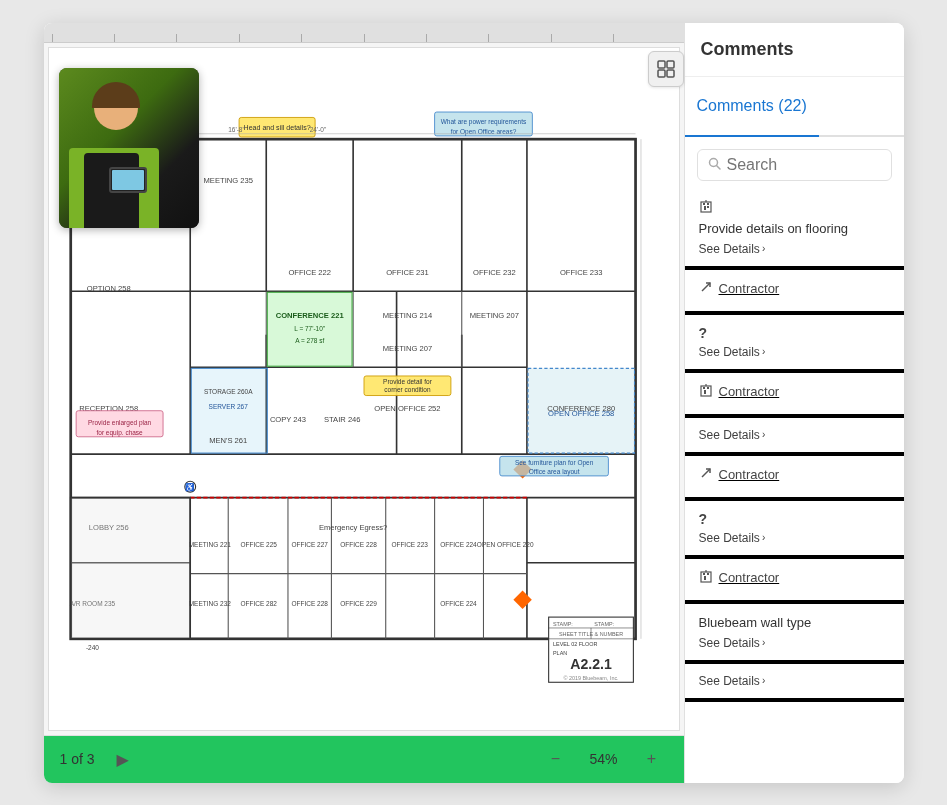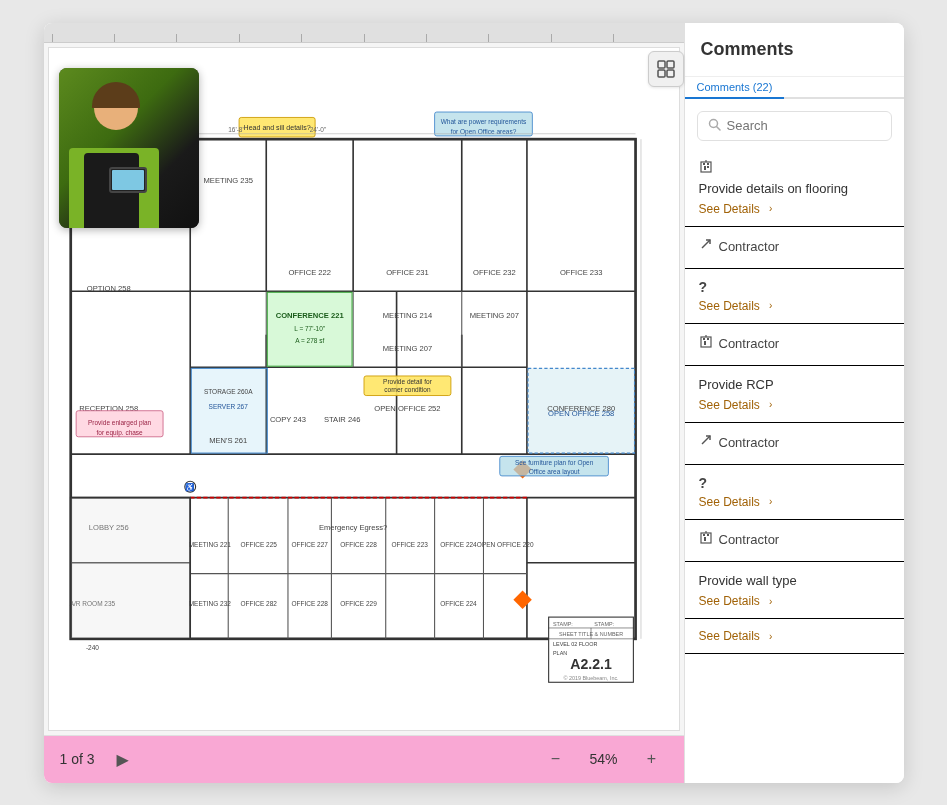--- a/index.html
+++ b/index.html
@@ -86,21 +86,21 @@
       width: 100%;
       height: 100%;
       background: linear-gradient(135deg, #2d5016 0%, #4a7c1e 30%, #1a1a1a 70%);
       position: relative;
       overflow: hidden;
     }
 
     
     .bottom-toolbar {
       height: 48px;
-      background: #f9a8d4;
+      background: #22c55e;
       border-top: 1px solid #e0e0e0;
       display: flex;
       align-items: center;
       padding: 0 16px;
       gap: 12px;
     }
     .page-indicator {
       font-size: 14px;
       color: #333;
       font-weight: 500;
@@ -156,22 +156,22 @@
       font-size: 18px;
       font-weight: 600;
       color: #333;
       margin-bottom: 8px;
     }
     .panel-tabs {
       display: flex;
       border-bottom: 2px solid #e0e0e0;
     }
     .panel-tab {
-      padding: 4px 12px;
-      font-size: 11px;
+      padding: 20px 12px;
+      font-size: 16px;
       cursor: pointer;
       color: #666;
       border-bottom: 2px solid transparent;
       margin-bottom: -2px;
     }
     .panel-tab.active {
       color: #1976d2;
       border-bottom-color: #1976d2;
       font-weight: 500;
     }
@@ -185,41 +185,42 @@
       gap: 6px;
     }
     .search-icon-svg {
       color: #aaa;
       font-size: 13px;
       flex-shrink: 0;
     }
     .search-input {
       border: none;
       outline: none;
-      font-size: 13px;
+      font-size: 16px;
       color: #333;
       width: 100%;
       background: transparent;
     }
 
     
     .comments-list {
       flex: 1;
       overflow-y: auto;
       padding: 0;
     }
     .comment-item {
       padding: 10px 14px;
-      border-bottom: 1px solid #000000;
+      border-bottom: 4px solid #000000;
     }
     .comment-author-row {
       display: flex;
-      align-items: flex-end;
+      align-items: center;
       gap: 6px;
       margin-bottom: 4px;
+      text-decoration: underline;
     }
     .comment-icon {
       font-size: 13px;
       color: #666;
     }
     .comment-author {
       font-size: 13px;
       font-weight: 500;
       color: #444;
     }
@@ -230,24 +231,24 @@
       margin-bottom: 4px;
     }
     .comment-text {
       font-size: 13px;
       color: #333;
       margin-bottom: 4px;
       line-height: 1.4;
     }
     .comment-link {
       font-size: 12px;
-      color: #a16207;
+      color: #404040;
       display: flex;
       align-items: center;
-      gap: 9px;
+      gap: 2px;
       cursor: pointer;
     }
     .chevron-right {
       font-size: 10px;
     }
     .comments-list::-webkit-scrollbar { width: 4px; }
     .comments-list::-webkit-scrollbar-track { background: #f5f5f5; }
     .comments-list::-webkit-scrollbar-thumb { background: #ccc; border-radius: 2px; }
   </style>
 </head>
@@ -529,21 +530,20 @@
               <rect x="4" y="4" width="2" height="2" fill="#555"></rect>
               <rect x="8" y="4" width="2" height="2" fill="#555"></rect>
               <line x1="7" y1="1" x2="7" y2="3" stroke="#555" stroke-width="1.2"></line>
             </svg>
           </span>
           <span class="comment-author">Contractor</span>
         </div>
       </div>
 
       <div class="comment-item">
-        <div class="comment-text">Provide RCP</div>
         <div class="comment-link">
           <span>See Details</span>
           <span class="chevron-right">›</span>
         </div>
       </div>
 
       <div class="comment-item">
         <div class="comment-author-row">
           <span class="comment-icon">
             <svg width="14" height="14" viewBox="0 0 14 14">
@@ -572,21 +572,21 @@
               <rect x="4" y="4" width="2" height="2" fill="#555"></rect>
               <rect x="8" y="4" width="2" height="2" fill="#555"></rect>
               <line x1="7" y1="1" x2="7" y2="3" stroke="#555" stroke-width="1.2"></line>
             </svg>
           </span>
           <span class="comment-author">Contractor</span>
         </div>
       </div>
 
       <div class="comment-item">
-        <div class="comment-text">Provide wall type</div>
+        <div class="comment-text">Bluebeam wall type</div>
         <div class="comment-link">
           <span>See Details</span>
           <span class="chevron-right">›</span>
         </div>
       </div>
 
 
       <div class="comment-item">
         <div class="comment-link">
           <span>See Details</span>

